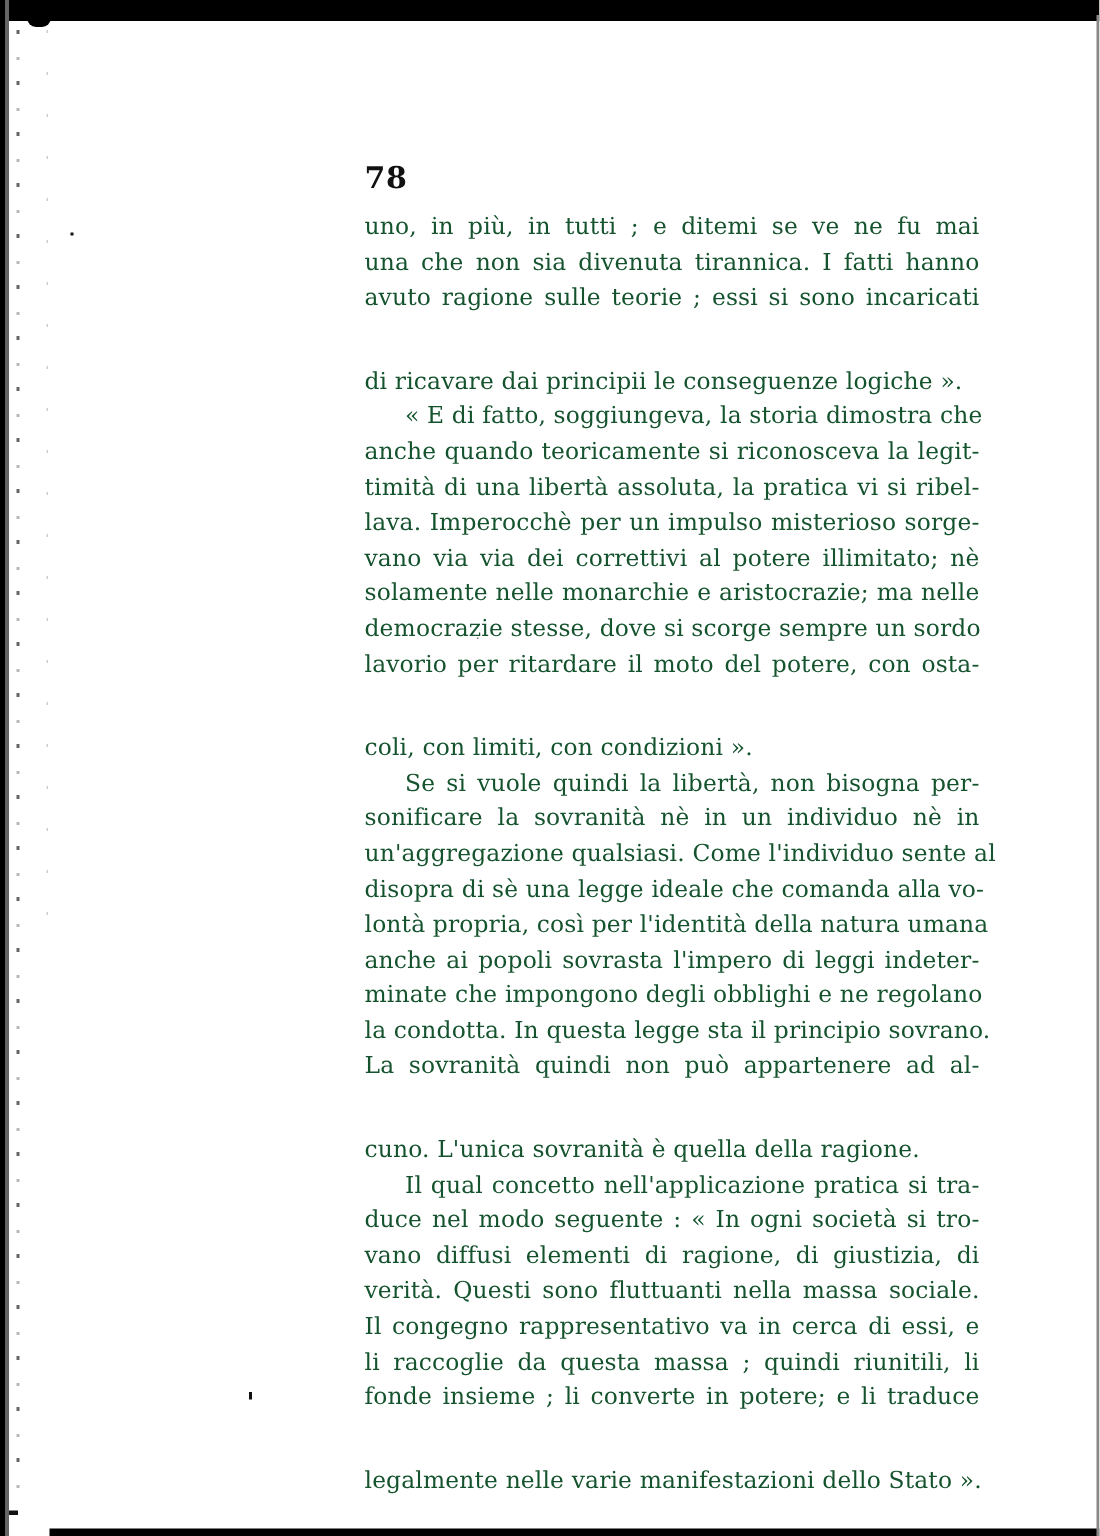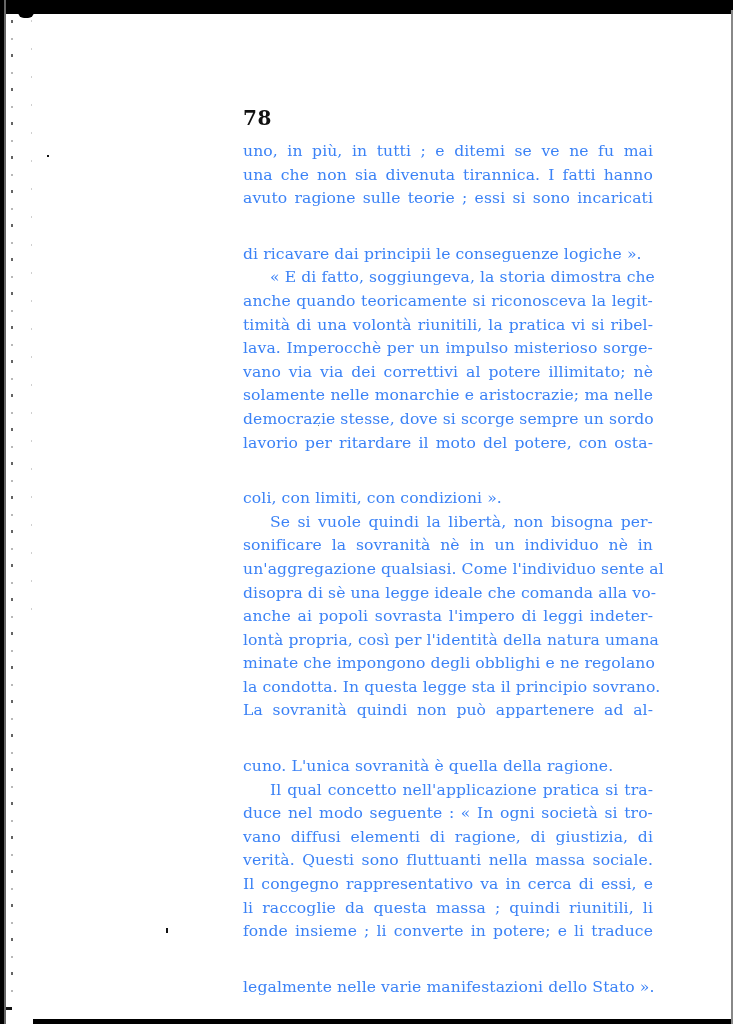--- a/index.html
+++ b/index.html
@@ -70,21 +70,21 @@
       font-size: 20px;
       font-weight: bold;
       color: #111;
       letter-spacing: 0.5px;
     }
     .text-block {
       position: absolute;
       left: 243px;
       top: 140px;
       width: 410px;
-      color: #3b82f6;
+      color: #14532d;
     }
     .line {
       height: 23.6px;
       line-height: 23.6px;
       font-size: 15.6px;
       white-space: nowrap;
       text-align: justify;
       text-align-last: justify;
       letter-spacing: 0.1px;
     }
@@ -116,35 +116,35 @@
 <div class="text-block" id="text-block">
     <div>
       <div class="line">uno, in più, in tutti ; e ditemi se ve ne fu mai</div>
       <div class="line">una che non sia divenuta tirannica. I fatti hanno</div>
       <div class="line">avuto ragione sulle teorie ; essi si sono incaricati</div>
       <div class="line last">di ricavare dai principii le conseguenze logiche ».</div>
     </div>
     <div>
       <div class="line indent">« E di fatto, soggiungeva, la storia dimostra che</div>
       <div class="line">anche quando teoricamente si riconosceva la legit-</div>
-      <div class="line">timità di una volontà riunitili, la pratica vi si ribel-</div>
+      <div class="line">timità di una libertà assoluta, la pratica vi si ribel-</div>
       <div class="line">lava. Imperocchè per un impulso misterioso sorge-</div>
       <div class="line">vano via via dei correttivi al potere illimitato; nè</div>
       <div class="line">solamente nelle monarchie e aristocrazie; ma nelle</div>
       <div class="line">democrazie stesse, dove si scorge sempre un sordo</div>
       <div class="line">lavorio per ritardare il moto del potere, con osta-</div>
       <div class="line last">coli, con limiti, con condizioni ».</div>
     </div>
     <div>
       <div class="line indent">Se si vuole quindi la libertà, non bisogna per-</div>
       <div class="line">sonificare la sovranità nè in un individuo nè in</div>
       <div class="line">un'aggregazione qualsiasi. Come l'individuo sente al</div>
       <div class="line">disopra di sè una legge ideale che comanda alla vo-</div>
+      <div class="line">lontà propria, così per l'identità della natura umana</div>
       <div class="line">anche ai popoli sovrasta l'impero di leggi indeter-</div>
-      <div class="line">lontà propria, così per l'identità della natura umana</div>
       <div class="line">minate che impongono degli obblighi e ne regolano</div>
       <div class="line">la condotta. In questa legge sta il principio sovrano.</div>
       <div class="line">La sovranità quindi non può appartenere ad al-</div>
       <div class="line last">cuno. L'unica sovranità è quella della ragione.</div>
     </div>
     <div>
       <div class="line indent">Il qual concetto nell'applicazione pratica si tra-</div>
       <div class="line">duce nel modo seguente : « In ogni società si tro-</div>
       <div class="line">vano diffusi elementi di ragione, di giustizia, di</div>
       <div class="line">verità. Questi sono fluttuanti nella massa sociale.</div>

